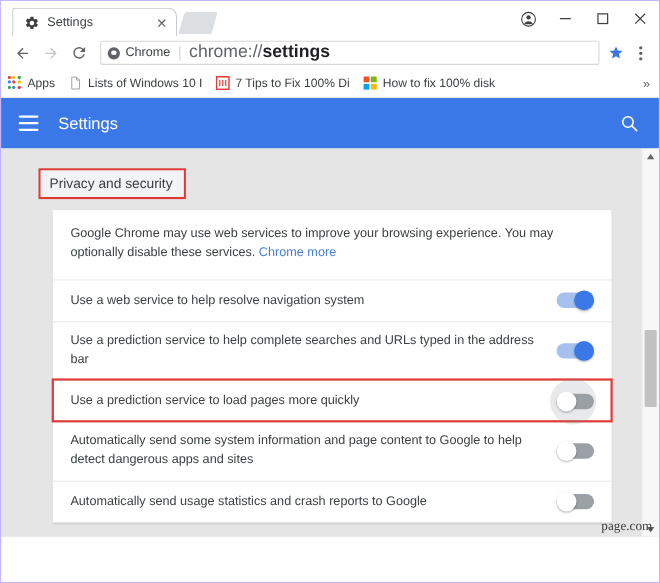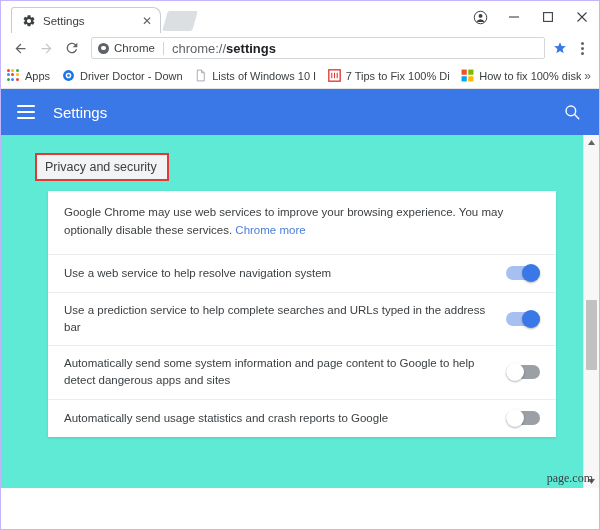--- a/index.html
+++ b/index.html
@@ -156,21 +156,21 @@
     border-radius: 50%;
     background: #ffffff;
   }
   .omni-sep {
     width: 1px;
     height: 13px;
     background: #d0d3d6;
     margin: 0 8px;
   }
   .omni-url {
-    font-size: 13px;
+    font-size: 16px;
     color: #5f6368;
     white-space: nowrap;
     overflow: hidden;
   }
   .omni-url b { color: #202124; font-weight: 700; }
   .star-btn {
     width: 22px;
     height: 22px;
     display: flex;
     align-items: center;
@@ -268,21 +268,21 @@
     height: 22px;
     display: flex;
     align-items: center;
     justify-content: center;
   }
 
   
   .content {
     position: relative;
     height: 353px;
-    background: #5eead4;
+    background: #e5e5e5;
     overflow: hidden;
   }
   .scroll-inner {
     position: absolute;
     left: 0; top: 0;
     width: 585px;
     padding: 0;
   }
   .section-title-wrap {
     margin: 18px 0 10px 34px;
@@ -504,30 +504,20 @@
             <span style="background:#ea4335"></span>
             <span style="background:#fbbc05"></span>
           <span style="background:#34a853"></span>
             <span style="background:#4285f4"></span>
             <span style="background:#ea4335"></span>
         </span>
       </span>
       <span class="bm-label">Apps</span>
     </div>
 
-    <div class="bm">
-      <span class="bmicon">
-        <svg width="13" height="13" viewBox="0 0 24 24">
-          <circle cx="12" cy="12" r="10" fill="#1a73e8"></circle>
-          <circle cx="12" cy="12" r="5.2" fill="#ffffff"></circle>
-          <circle cx="12" cy="12" r="2.4" fill="#1a73e8"></circle>
-        </svg>
-      </span>
-      <span class="bm-label">Driver Doctor - Down</span>
-    </div>
 
     <div class="bm">
       <span class="bmicon">
         <svg width="13" height="13" viewBox="0 0 24 24">
           <path d="M6 2h8l5 5v15H6z" fill="#ffffff" stroke="#9aa0a6" stroke-width="1.6"></path>
           <path d="M14 2v5h5" fill="none" stroke="#9aa0a6" stroke-width="1.6"></path>
         </svg>
       </span>
       <span class="bm-label">Lists of Windows 10 I</span>
     </div>
@@ -597,20 +587,30 @@
         <div class="row">
           <div class="row-texts">
             <div class="row-label">Use a prediction service to help complete searches and URLs typed in the address bar</div>
           </div>
           <div class="toggle on">
             <span class="track"></span>
             <span class="knob"></span>
           </div>
         </div>
 
+        <div class="row highlight">
+          <div class="row-texts">
+            <div class="row-label">Use a prediction service to load pages more quickly</div>
+          </div>
+          <div class="toggle off">
+            <span class="ripple"></span>
+            <span class="track"></span>
+            <span class="knob"></span>
+          </div>
+        </div>
 
         <div class="row">
           <div class="row-texts">
             <div class="row-label">Automatically send some system information and page content to Google to help detect dangerous apps and sites</div>
           </div>
           <div class="toggle off">
             <span class="track"></span>
             <span class="knob"></span>
           </div>
         </div>

